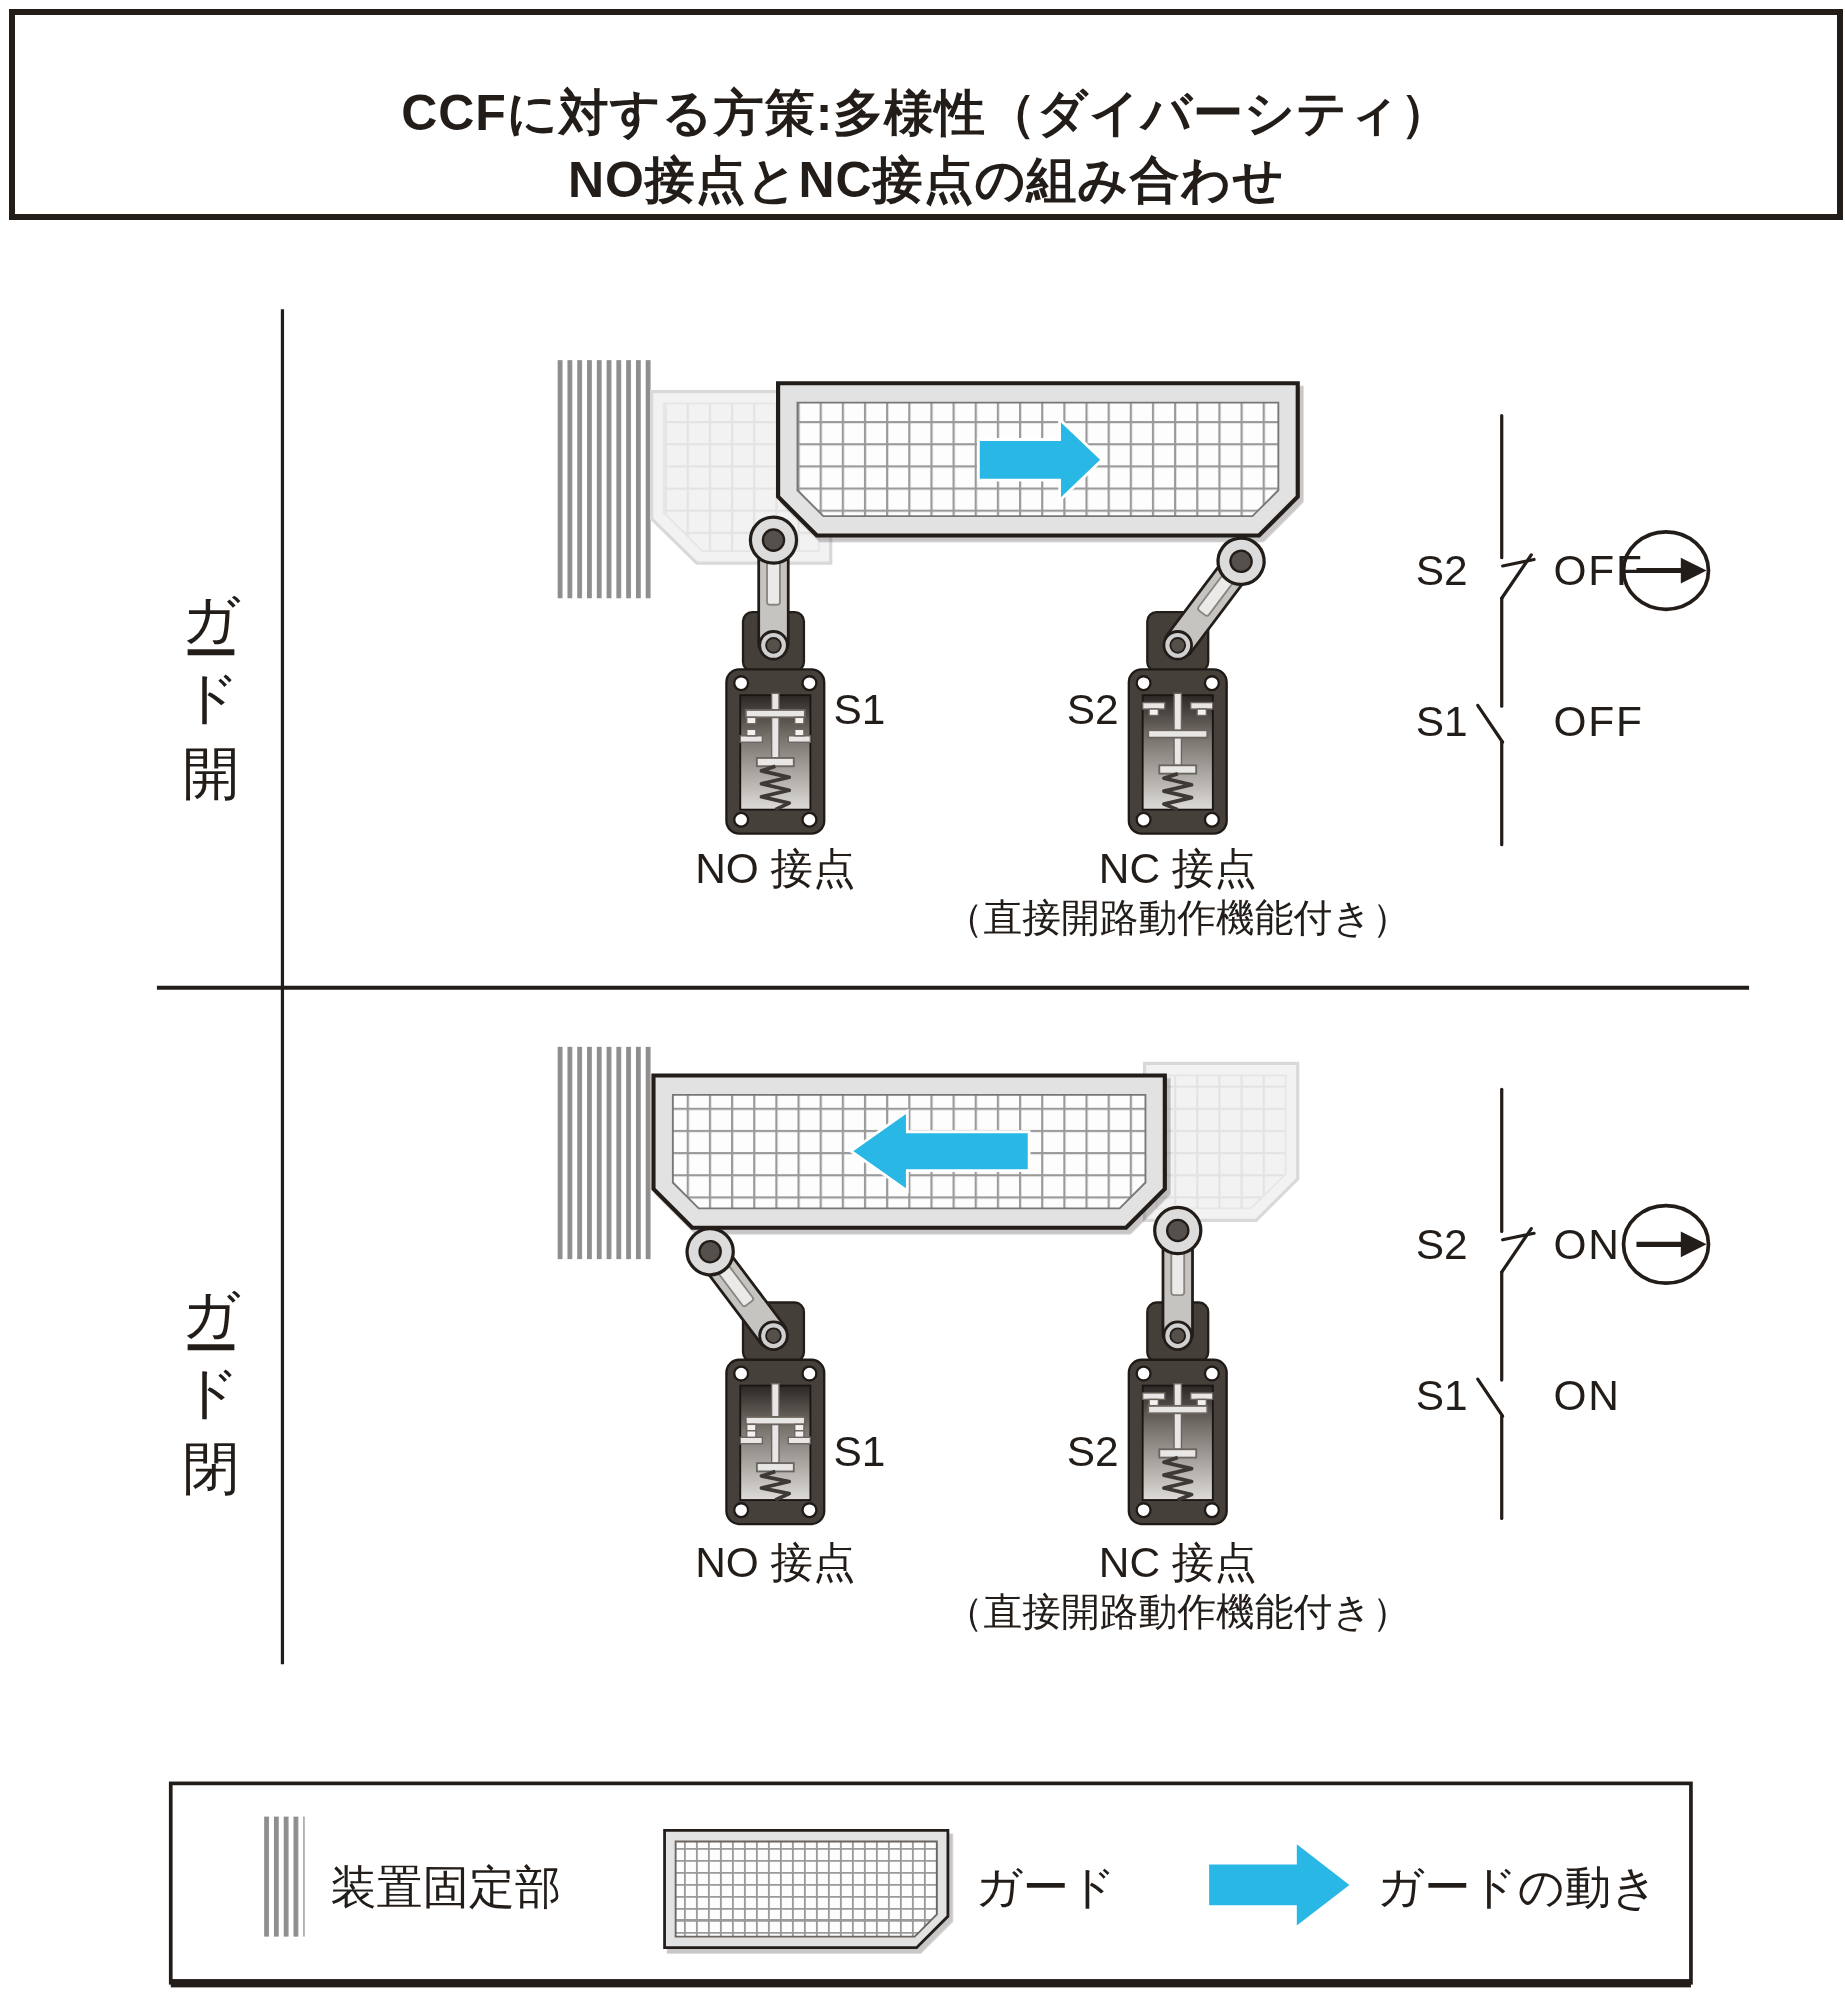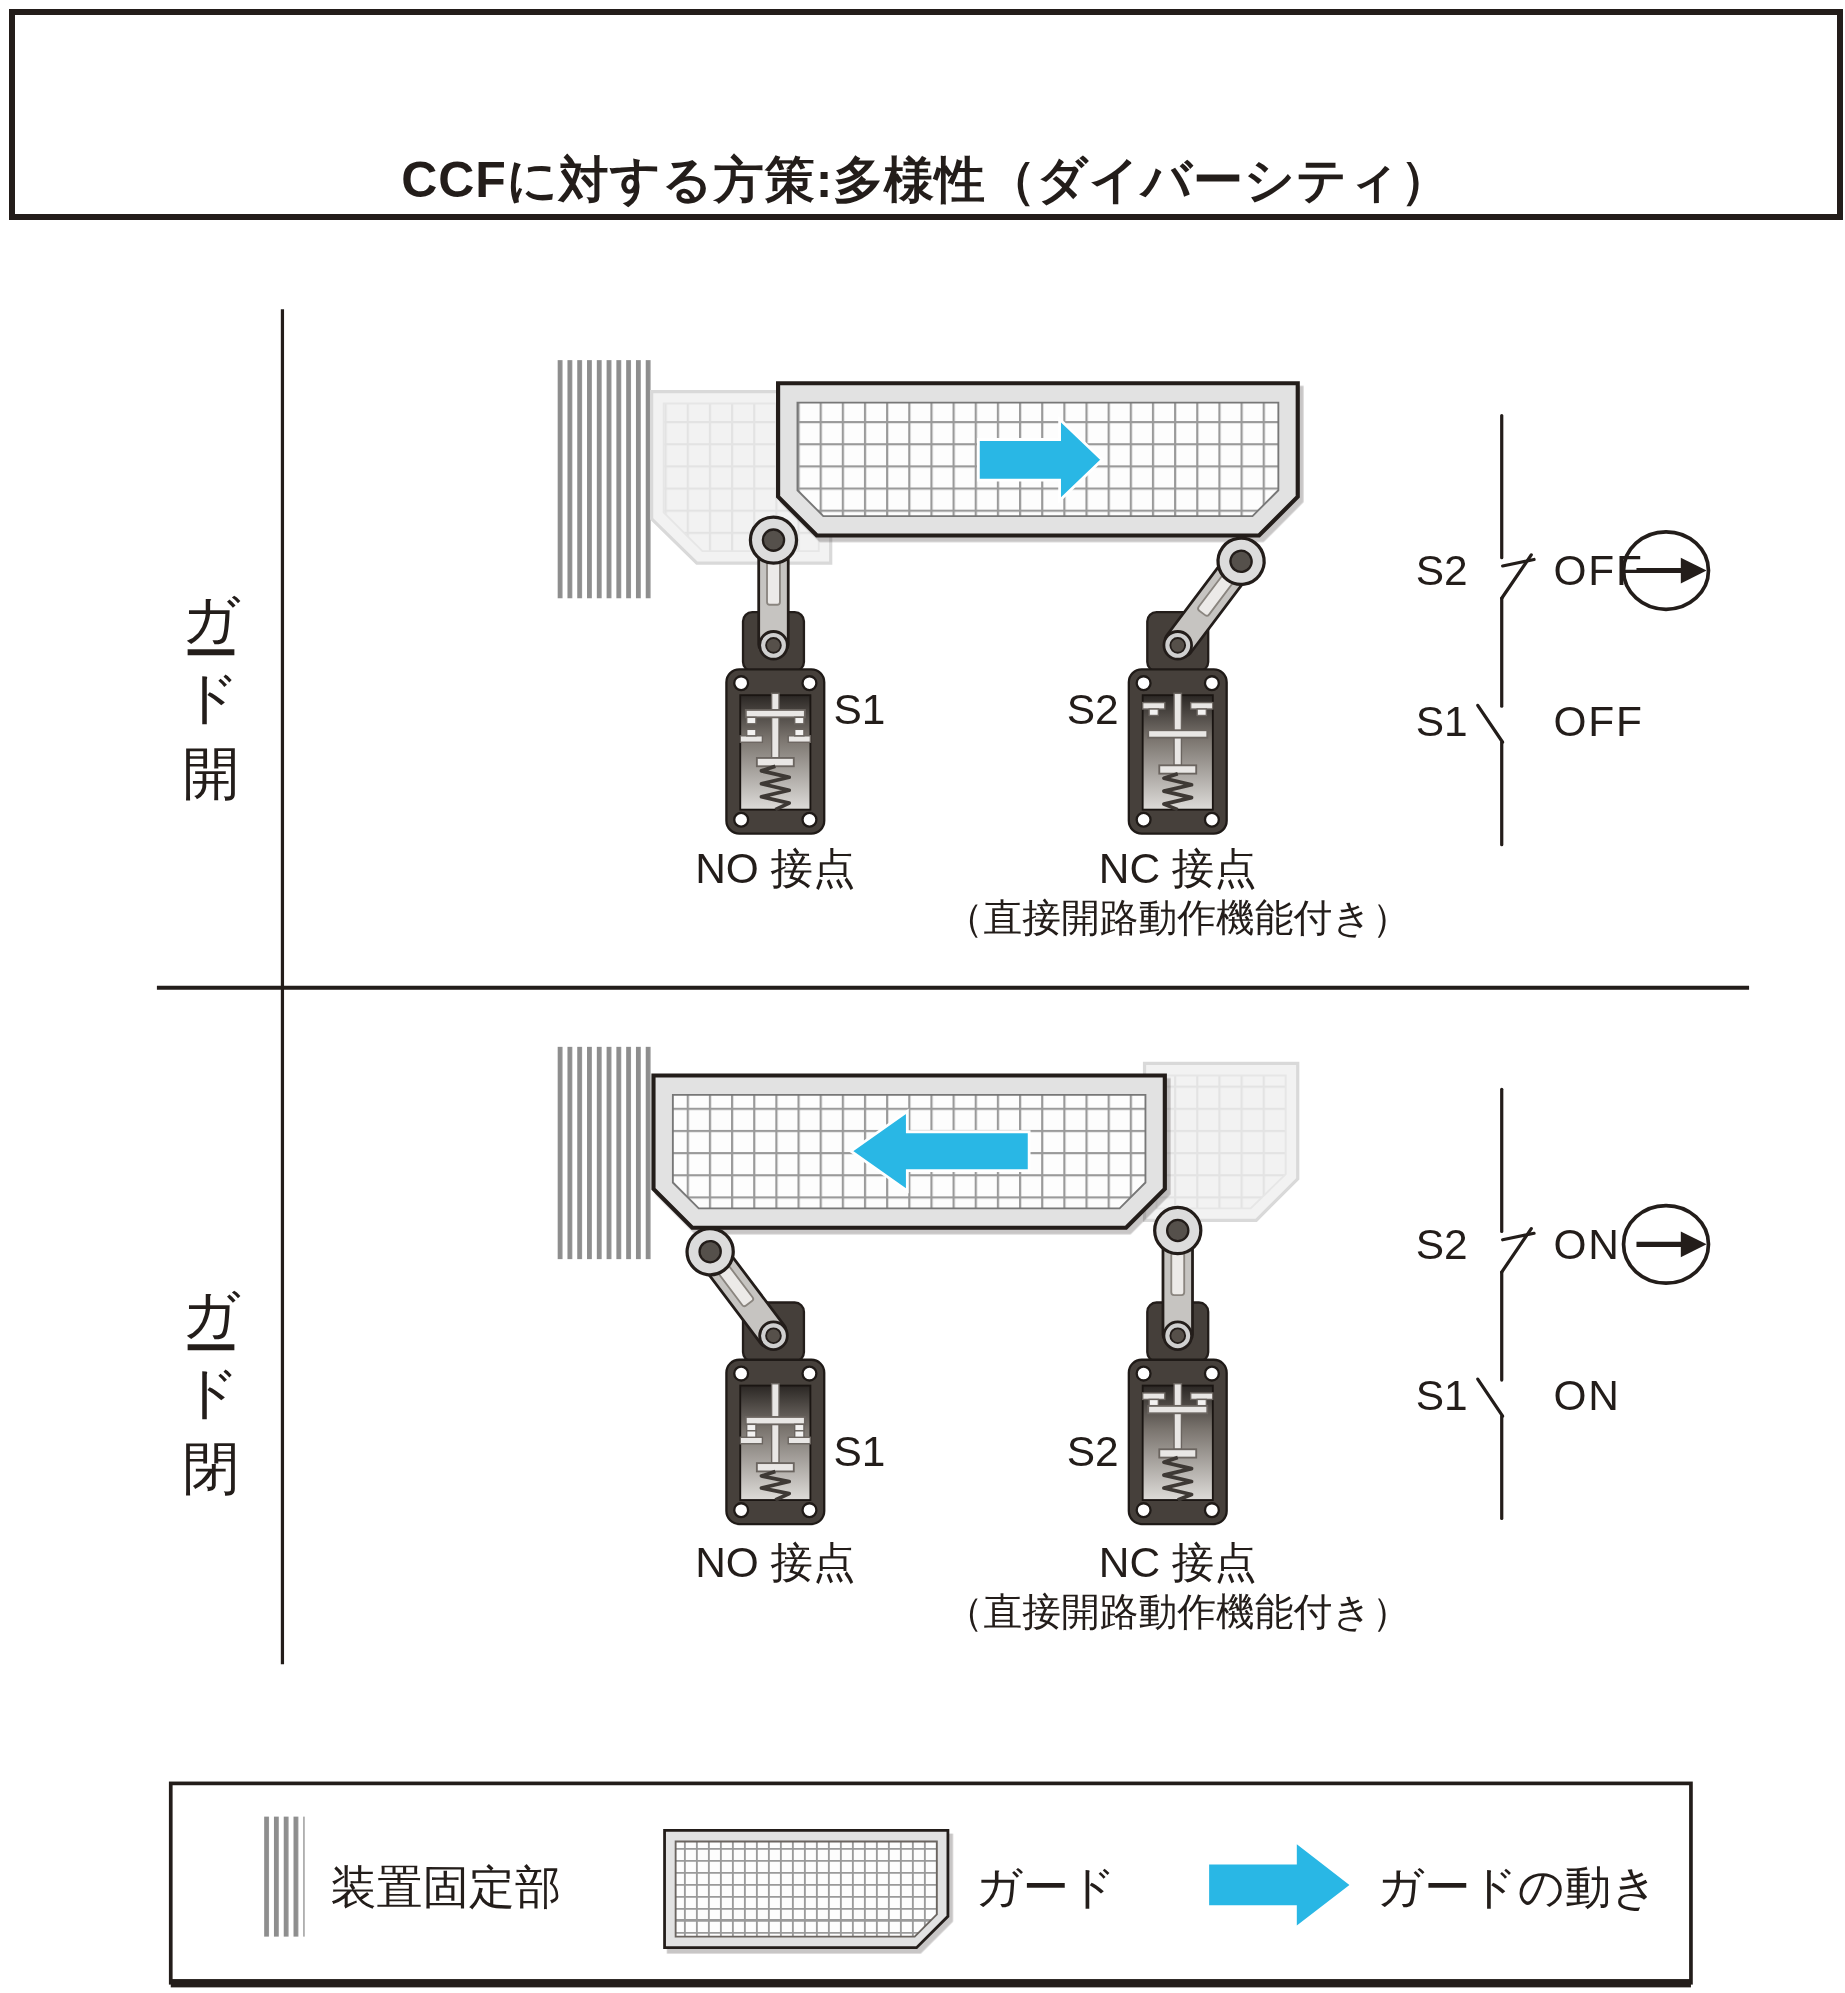--- a/index.html
+++ b/index.html
@@ -20,20 +20,21 @@
   .cstate{font-size:46px;letter-spacing:2px;}
   .shadowed{filter:drop-shadow(4px 5px 0 rgba(35,29,26,0.25));}
 </style>
 </head>
 <body>
 
 <div id="stage">
 
   <div id="title-box">
     <div class="t">CCFに対する方策:多様性（ダイバーシティ）</div>
+    <div class="t">NO接点とNC接点の組み合わせ</div>
   </div>
 
   <div id="vlabel-open" class="vlabel">ガード開</div>
   <div id="vlabel-closed" class="vlabel">ガード閉</div>
 
   <svg width="1846" height="1994" viewBox="0 0 2000 2160">
     <defs>
       <pattern id="hatch" width="10.6" height="20" patternUnits="userSpaceOnUse">
         <rect x="0" y="0" width="5.2" height="20" fill="#8e8e8e"></rect>
       </pattern>

